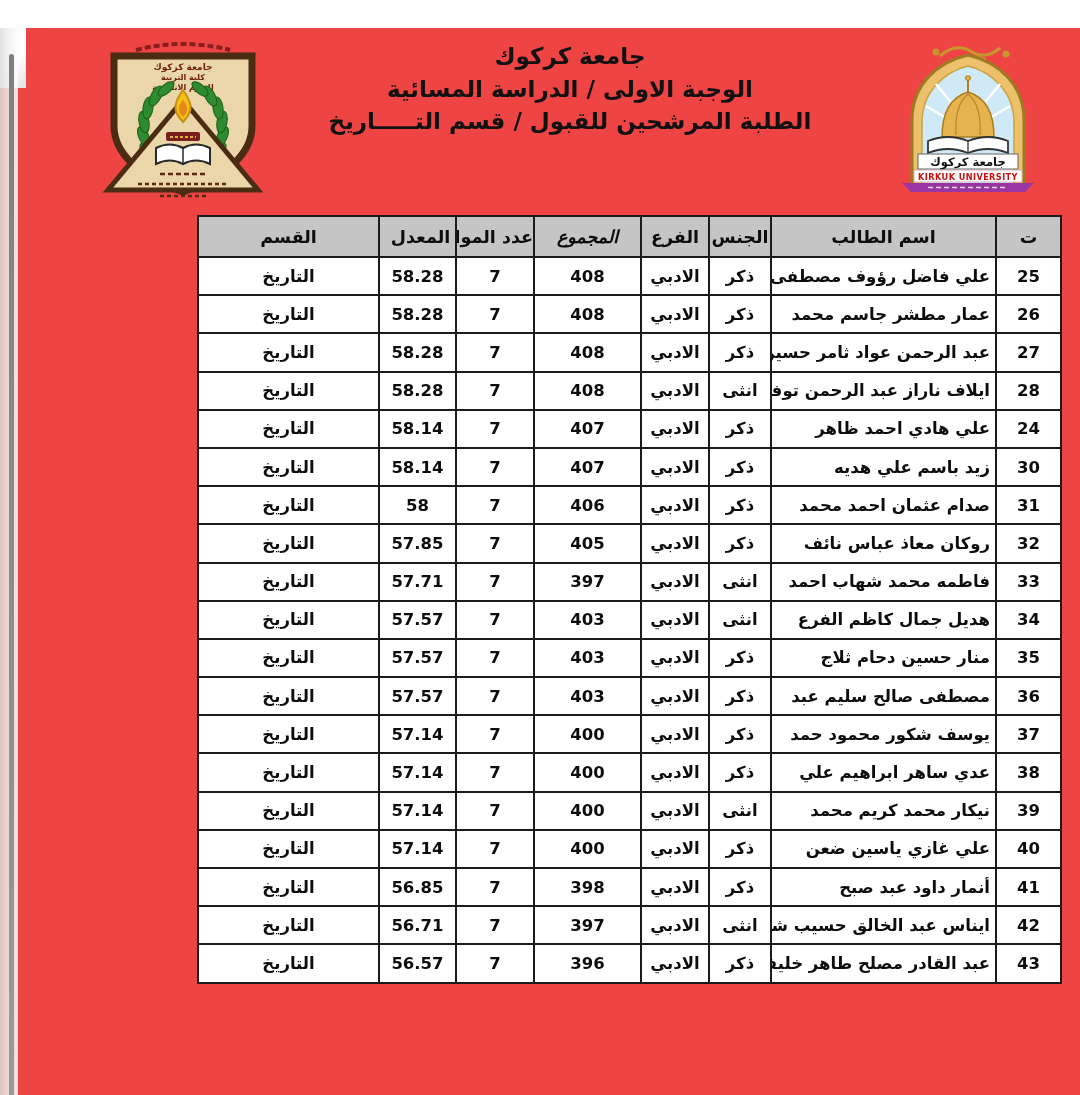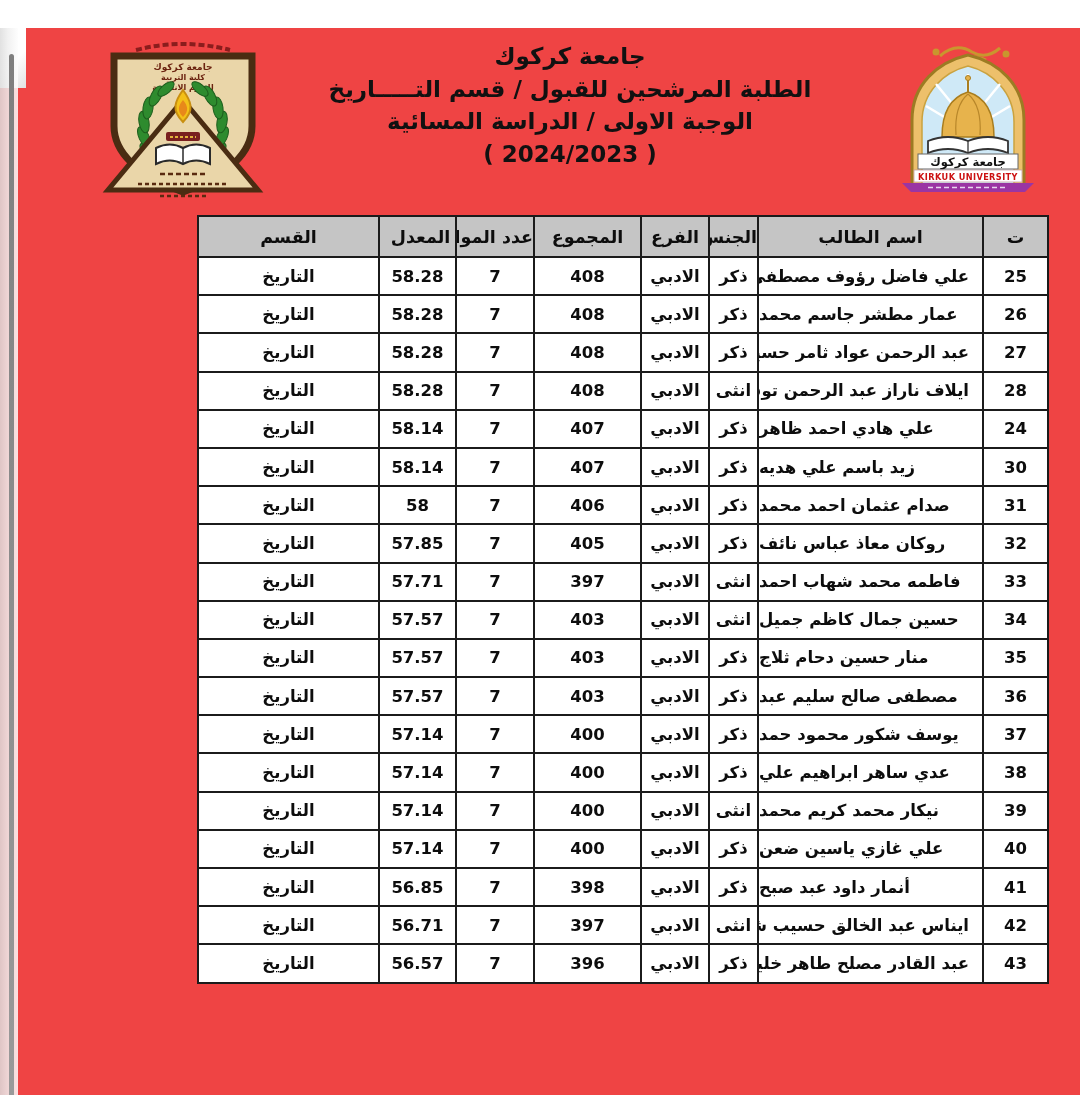--- a/index.html
+++ b/index.html
@@ -69,26 +69,26 @@
     font-size: 17.5px;
     font-weight: bold;
     text-align: center;
   }
   table.students td {
     height: 38.2px;
     font-size: 16.5px;
     font-weight: bold;
     text-align: center;
   }
-  table.students td:nth-child(2) { text-align: left; padding-right: 13px; }
+  table.students td:nth-child(2) { text-align: right; padding-right: 5px; }
   table.students th:nth-child(1) { width: 65px;  }
   table.students th:nth-child(2) { width: 225px; }
-  table.students th:nth-child(3) { width: 49px;  }
+  table.students th:nth-child(3) { width: 62px;  }
   table.students th:nth-child(4) { width: 68px;  }
-  table.students th:nth-child(5) { width: 107px;  }
+  table.students th:nth-child(5) { width: 107px; font-style: italic;  }
   table.students th:nth-child(6) { width: 78px;  }
   table.students th:nth-child(7) { width: 77px; padding-left: 6px;  }
   table.students th:nth-child(8) { width: 181px; text-align: center; }
 </style>
 </head>
 <body>
 
 <div id="page">
 
   <div class="corner-fold"></div>
@@ -176,23 +176,22 @@
       <rect x="26" y="130" width="108" height="12" fill="#ffffff" stroke="#c7a0a0" stroke-width="0.8"></rect>
       <text x="80" y="139.5" text-anchor="middle" font-size="8.2" font-weight="bold" fill="#cc1111" letter-spacing="0.4">KIRKUK UNIVERSITY</text>
 
       <path d="M14,143 L146,143 L137,152 L23,152 Z" fill="#9a35a3"></path>
       <path d="M40,147.5 h80" stroke="#e9d6ef" stroke-width="1.5" stroke-dasharray="5 3"></path>
     </svg>
   </div>
 
   <div class="title-block">
     <div class="title-line">جامعة كركوك</div>
+    <div class="title-line">الوجبة الاولى / الدراسة المسائية</div>
     <div class="title-line">الطلبة المرشحين للقبول / قسم التـــــاريخ</div>
-    <div class="title-line">الوجبة الاولى / الدراسة المسائية</div>
-    <div class="title-line">( 2024/2023 )</div>
   </div>
 
   <div class="table-wrap">
     <table class="students">
       <thead>
         <tr>
             <th>ت</th>
             <th>اسم الطالب</th>
             <th>الجنس</th>
             <th>الفرع</th>
@@ -288,21 +287,21 @@
             <td>فاطمه محمد شهاب احمد</td>
             <td>انثى</td>
             <td>الادبي</td>
             <td>397</td>
             <td>7</td>
             <td>57.71</td>
             <td>التاريخ</td>
           </tr>
           <tr>
             <td>34</td>
-            <td>حسين جمال كاظم جميل</td>
+            <td>هديل جمال كاظم الفرع</td>
             <td>انثى</td>
             <td>الادبي</td>
             <td>403</td>
             <td>7</td>
             <td>57.57</td>
             <td>التاريخ</td>
           </tr>
           <tr>
             <td>35</td>
             <td>منار حسين دحام ثلاج</td>

